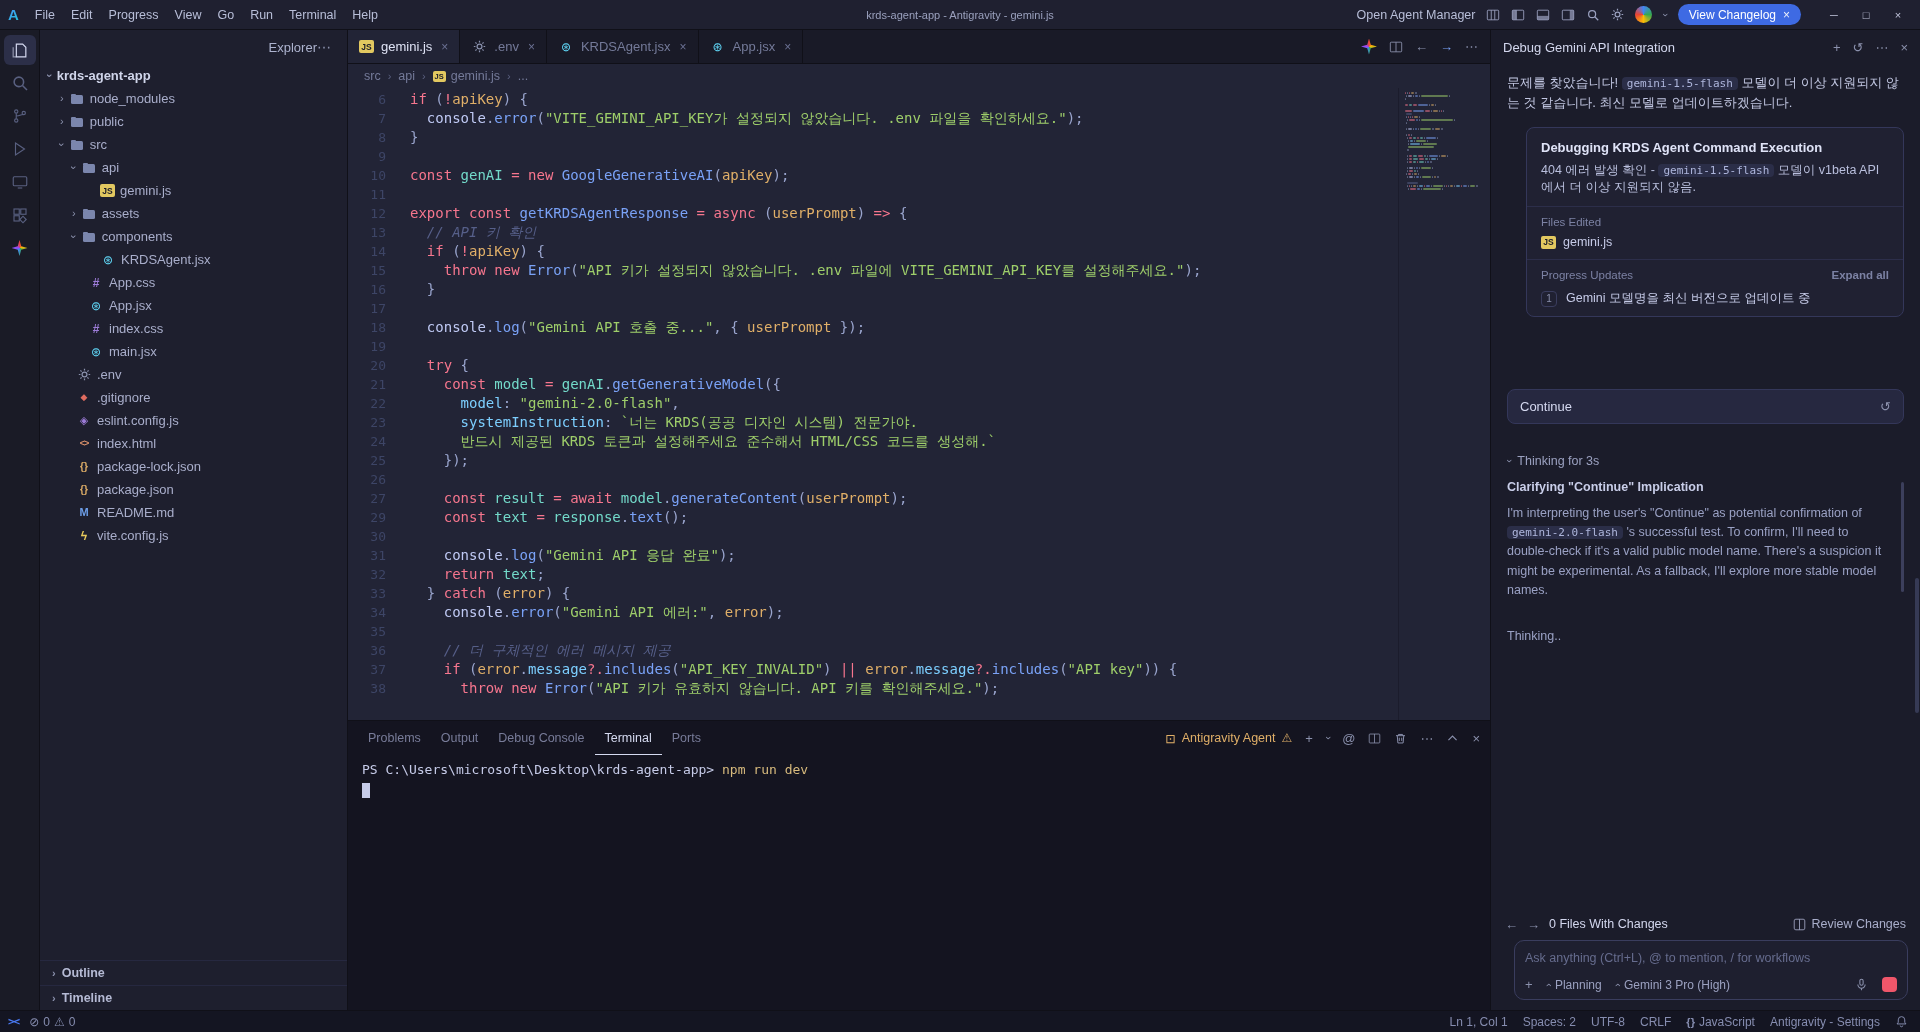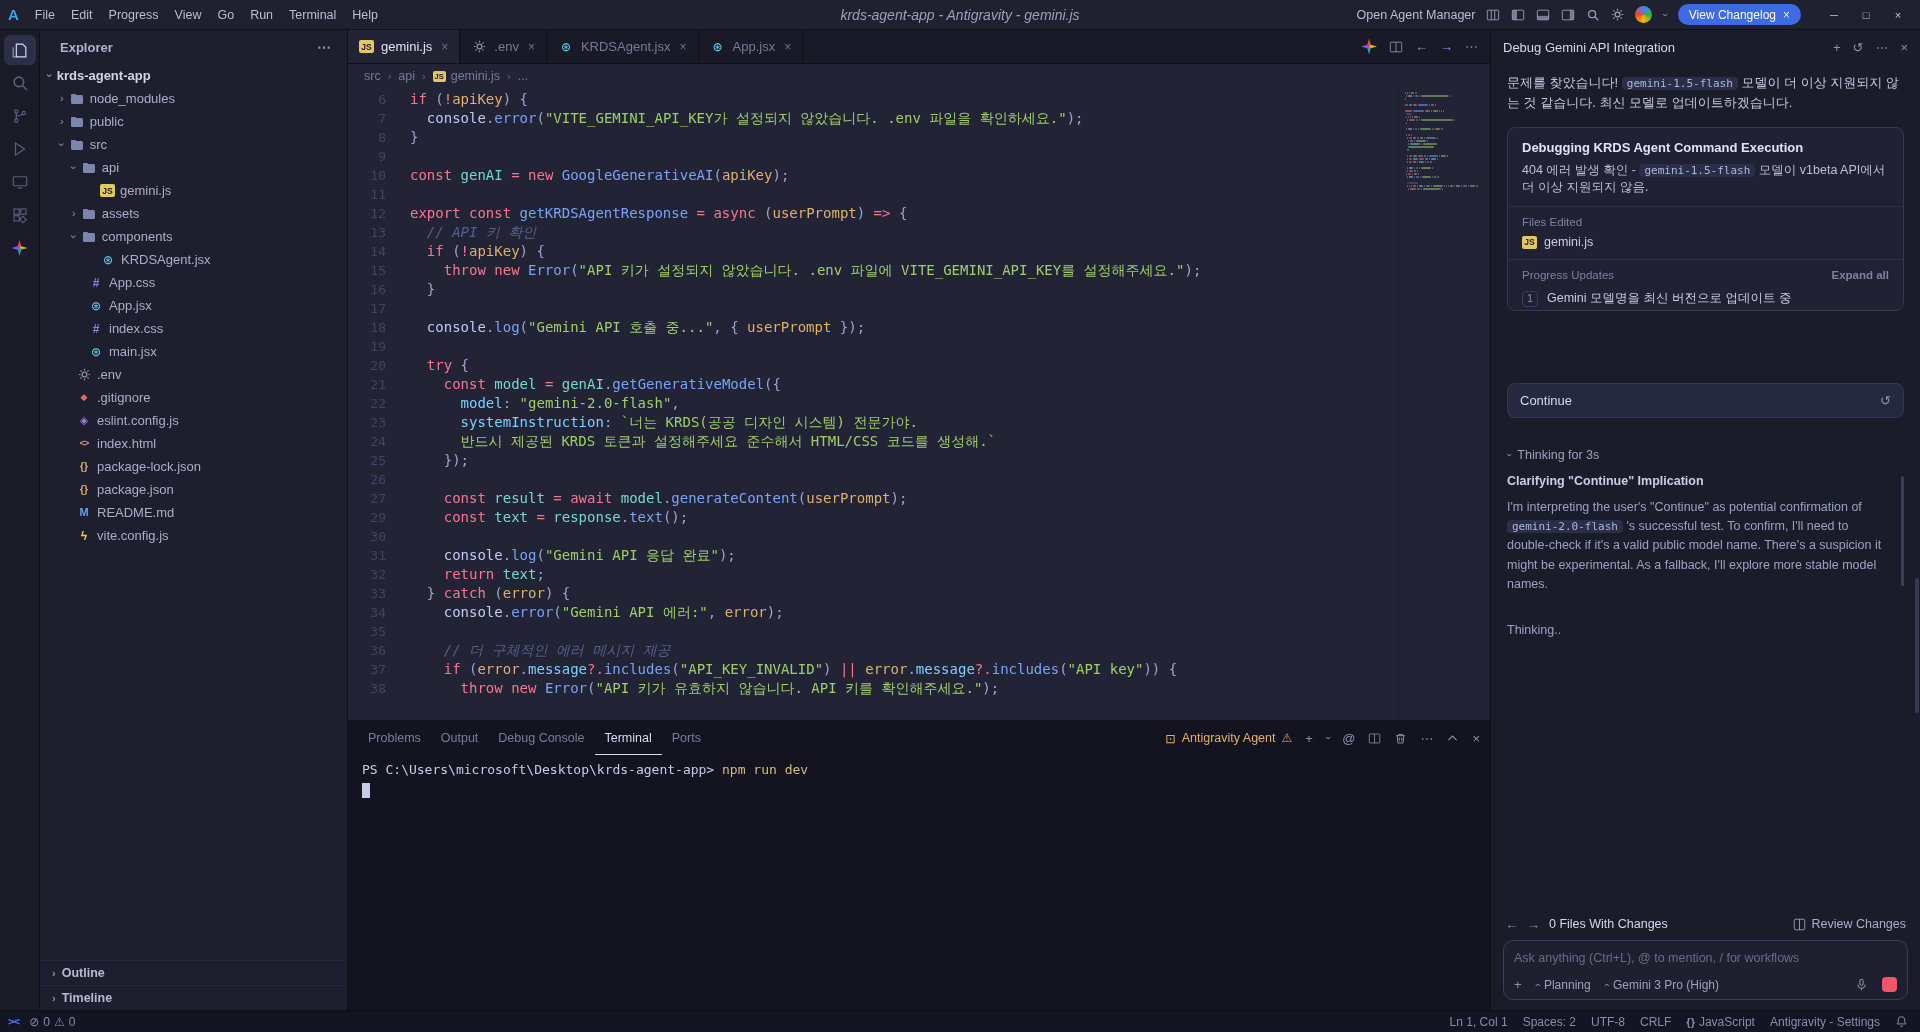--- a/index.html
+++ b/index.html
@@ -5,21 +5,21 @@
 *{margin:0;padding:0;box-sizing:border-box;}
 html,body{width:1920px;height:1032px;overflow:hidden;}
 body{font-family:"Liberation Sans",sans-serif;font-size:13px;color:#c0caf5;background:#16161e;}
 #app{display:flex;flex-direction:column;width:100%;height:100%;}
 
 
 #titlebar{height:30px;flex:none;display:flex;align-items:center;background:#1f2030;border-bottom:1px solid #101018;position:relative;z-index:5;}
 .tb-left{display:flex;align-items:center;gap:2px;padding-left:8px;}
 .app-logo{font-weight:bold;font-size:15px;background:linear-gradient(135deg,#4b8df8,#21c8d8);-webkit-background-clip:text;background-clip:text;color:transparent;margin-right:6px;}
 .menu-item{padding:3px 8px;font-size:12.5px;color:#b8bed8;border-radius:4px;cursor:default;}
-.tb-center{position:absolute;left:50%;transform:translateX(-50%);color:#9aa0bd;font-size:14px;white-space:nowrap;font-style:italic;}
+.tb-center{position:absolute;left:50%;transform:translateX(-50%);color:#9aa0bd;font-size:11px;white-space:nowrap;}
 .tb-right{margin-left:auto;display:flex;align-items:center;gap:11px;padding-right:6px;}
 .tb-text{font-size:12.5px;color:#b8bed8;}
 .tb-icon{color:#9ba1c0;display:inline-flex;align-items:center;font-size:13px;line-height:1;}
 .avatar{width:17px;height:17px;border-radius:50%;background:conic-gradient(#4285f4,#34a853,#fbbc05,#ea4335,#4285f4);display:inline-block;}
 .chev{display:inline-block;font-size:11px;color:#8b91ad;line-height:1;}
 .chev.down{transform:rotate(90deg);}
 .chev.up{transform:rotate(-90deg);}
 .chev.sm{font-size:10px;}
 .changelog{display:inline-flex;align-items:center;gap:7px;background:#3e6ae3;color:#fff;border:none;border-radius:12px;height:21px;padding:0 11px;font-size:12px;font-family:inherit;cursor:pointer;}
 .cl-x{font-size:12px;opacity:.9;}
@@ -28,21 +28,21 @@
 
 
 #main{flex:1;display:flex;min-height:0;}
 #activitybar{width:40px;flex:none;background:#1a1b26;display:flex;flex-direction:column;align-items:center;padding-top:5px;gap:3px;border-right:1px solid #101018;}
 .ab-icon{width:32px;height:30px;display:flex;align-items:center;justify-content:center;color:#596080;border-radius:6px;}
 .ab-icon.active{color:#d5daf0;background:#2c2f48;}
 .spark{width:16px;height:16px;display:inline-block;background:conic-gradient(#ea4335,#fbbc05,#34a853,#4285f4,#a142f4,#ea4335);clip-path:polygon(50% 0%,61% 39%,100% 50%,61% 61%,50% 100%,39% 61%,0% 50%,39% 39%);}
 
 
 #sidebar{width:308px;flex:none;background:#1e1f2e;border-right:1px solid #101018;display:flex;flex-direction:column;}
-.sb-header{height:34px;flex:none;display:flex;align-items:center;justify-content:space-between;padding:0 16px 0 20px;color:#adb3cf;font-size:13px;font-weight:bold;}
+.sb-header{height:34px;flex:none;display:flex;align-items:center;justify-content:flex-end;padding:0 16px 0 20px;color:#adb3cf;font-size:13px;}
 .sb-more{color:#8b91ad;font-size:14px;}
 #tree{flex:none;}
 .tree-row{height:23px;display:flex;align-items:center;gap:5px;font-size:13px;color:#a9aecb;white-space:nowrap;cursor:pointer;}
 .tree-row.root{font-weight:bold;color:#d0d5ea;}
 .chev-spacer{width:11px;flex:none;}
 .ficon{width:16px;flex:none;display:inline-flex;align-items:center;justify-content:center;font-size:11px;line-height:1;}
 .ficon.folder{position:relative;height:14px;}
 .ficon.folder::before{content:"";width:12px;height:9px;background:#7b86ad;border-radius:1.5px;display:block;margin-top:2px;}
 .ficon.folder::after{content:"";position:absolute;top:2px;left:2px;width:5px;height:2px;background:#7b86ad;border-radius:1px 1px 0 0;}
 .ficon.react{color:#61dafb;font-size:12px;}
@@ -105,42 +105,42 @@
 
 
 #agent{width:430px;flex:none;background:#1b1c2a;border-left:1px solid #101018;display:flex;flex-direction:column;position:relative;}
 #agent-header{height:35px;flex:none;display:flex;align-items:center;justify-content:space-between;padding:0 12px;}
 .ag-title{font-size:13px;color:#d3d7ee;}
 .ag-header-icons{display:flex;gap:12px;color:#8b91ad;font-size:13px;}
 .hicon{display:inline-flex;align-items:center;color:#8b91ad;line-height:1;}
 #agent-scroll{flex:1;min-height:0;overflow:hidden;padding:2px 16px 0;}
 .ag-p{font-size:13px;line-height:1.55;color:#c2c7e2;margin:6px 0 14px;}
 .ichip{background:#2b2e48;border-radius:4px;padding:0 5px;font-family:"DejaVu Sans Mono",monospace;font-size:11px;color:#aeb6dc;white-space:nowrap;}
-.ag-card{border:1px solid #34375a;border-radius:8px;background:#202132;padding:12px 14px 0;margin-top:14px;}
+.ag-card{border:1px solid #34375a;border-radius:8px;background:#202132;padding:12px 14px 6px;margin-top:14px;margin-left:19px;}
 .card-title{font-size:13px;font-weight:bold;color:#dfe3f7;margin-bottom:7px;}
 .card-body{margin:0 0 4px;font-size:12.5px;color:#b9bfdd;}
 .card-sec{border-top:1px solid #2c2e4a;margin:10px -14px 0;padding:9px 14px 0;}
 .row-between{display:flex;align-items:center;justify-content:space-between;}
 .card-label{font-size:11.5px;color:#7c82a4;}
 .card-file{display:flex;align-items:center;gap:7px;font-size:12.5px;color:#c6cbe8;margin-top:7px;}
 .expand-all{font-size:11.5px;color:#7c82a4;font-weight:bold;}
 .progress-item{display:flex;align-items:center;gap:9px;font-size:12.5px;color:#c6cbe8;margin-top:9px;padding-bottom:3px;}
 .step-num{width:16px;height:16px;border:1px solid #3a3d5e;border-radius:4px;display:inline-flex;align-items:center;justify-content:center;font-size:10px;color:#8b91ad;flex:none;}
 .continue-bubble{margin-top:72px;background:#262840;border:1px solid #34375a;border-radius:8px;padding:9px 12px;display:flex;align-items:center;justify-content:space-between;font-size:13px;color:#d5d9f0;}
 .thinking-head{margin-top:30px;display:flex;align-items:center;gap:7px;color:#9ba1c0;font-size:12.5px;}
 .thinking-body{margin-top:10px;position:relative;padding-right:16px;font-size:12.5px;line-height:1.55;color:#9aa1c4;}
 .tk-p{margin-bottom:8px;}
 .tk-h{color:#c9cee9;font-weight:bold;margin:10px 0 6px;}
 .tk-scrollbar{position:absolute;right:0;top:4px;width:3px;height:110px;background:#3c3f5c;border-radius:2px;}
 .tk-status{margin-top:28px;font-size:12.5px;color:#9aa1c4;}
 #agent-footer{flex:none;padding:8px 12px 10px;}
 .changes-row{display:flex;align-items:center;gap:9px;color:#6b7194;font-size:13px;margin-bottom:9px;padding:0 2px;}
 .changes-label{color:#d3d7ee;font-size:12.5px;}
 .review{margin-left:auto;display:inline-flex;align-items:center;gap:6px;color:#a9aecb;font-size:12.5px;}
-.chat-input{border:1px solid #3a3d5e;border-radius:10px;background:#1e1f2f;padding:9px 10px 7px;}
+.chat-input{border:1px solid #3a3d5e;border-radius:10px;background:#1e1f2f;padding:9px 10px 7px;margin-left:11px;}
 .chat-input input{width:100%;background:transparent;border:none;outline:none;color:#c6cbe8;font-size:12.5px;font-family:inherit;}
 .chat-input input::placeholder{color:#666c8e;}
 .input-toolbar{display:flex;align-items:center;gap:14px;margin-top:12px;color:#8b91ad;}
 .mode{display:inline-flex;align-items:center;gap:5px;font-size:12px;color:#9ba1c0;}
 .it-spacer{flex:1;}
 .stop-btn{width:15px;height:15px;border-radius:4px;background:#f0566a;flex:none;}
 .panel-scrollbar{position:absolute;right:1px;top:548px;width:4px;height:135px;background:#363a55;border-radius:2px;}
 
 
 #statusbar{height:22px;flex:none;background:#141522;display:flex;align-items:center;justify-content:space-between;font-size:12px;color:#868db0;border-top:1px solid #101018;}

